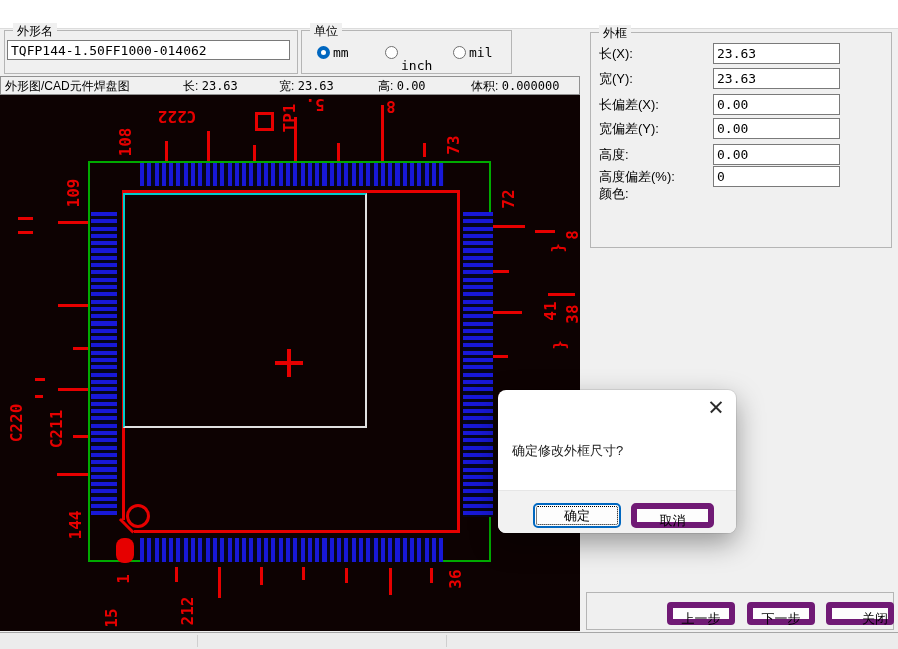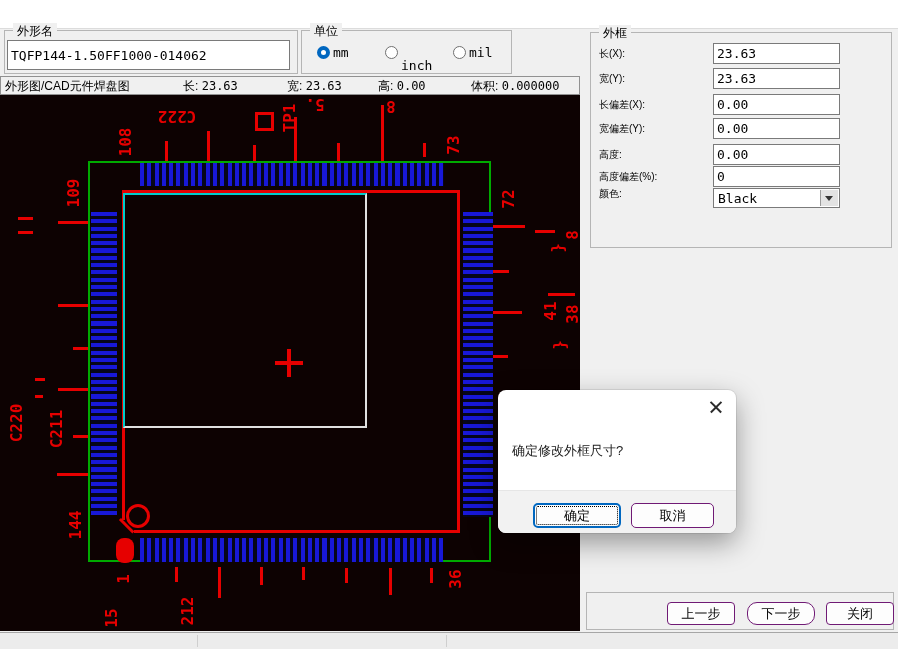--- a/index.html
+++ b/index.html
@@ -24,21 +24,21 @@
   #client-bg{left:0;top:28px;width:898px;height:621px;background:#f0f0f0;border-top:1px solid #dcdcdc;}
 
   .groupbox{border:1px solid #b5b5b5;background:#f0f0f0;}
   .groupbox .legend{position:absolute;top:-8px;left:8px;background:#f0f0f0;padding:0 4px;font-size:12px;color:#000;}
 
   .tfield{border:1px solid #7a7a7a;background:#fff;font-family:"DejaVu Sans Mono",monospace;
           font-size:13px;padding:0 3px;box-sizing:border-box;outline:none;color:#000;}
 
   
   #grp-name{left:4px;top:30px;width:292px;height:42px;}
-  #shape-name-input{left:7px;top:40px;width:283px;height:30px;}
+  #shape-name-input{left:7px;top:40px;width:283px;height:20px;}
 
   
   #grp-unit{left:301px;top:30px;width:209px;height:42px;}
   .radio{width:13px;height:13px;border-radius:50%;background:#fff;border:1px solid #707070;box-sizing:border-box;}
   .radio.sel{border:4.5px solid #0067c0;}
   .radio-label{font-size:13px;font-family:"DejaVu Sans Mono",monospace;line-height:14px;}
 
   
   #info-bar{left:0;top:76px;width:580px;height:19px;background:#f0f0f0;border:1px solid #919191;box-sizing:border-box;}
   #info-bar span{position:absolute;top:1px;line-height:16px;font-size:12px;white-space:nowrap;}
@@ -62,33 +62,33 @@
     border-right:2px solid var(--white,#e0e0e0);border-bottom:2px solid var(--white,#e0e0e0);}
   #pin1-circle{left:126px;top:409px;width:24px;height:24px;border:3px solid var(--body,#e60000);border-radius:50%;box-sizing:border-box;}
   #pin1-pad{left:116px;top:443px;width:18px;height:25px;background:var(--body,#e60000);border-radius:8px;}
   #tp1-square{left:255px;top:17px;width:19px;height:19px;border:3px solid var(--body,#e60000);box-sizing:border-box;}
   .cad-tick{position:absolute;background:var(--body,#e60000);}
   .cad-label{position:absolute;color:var(--body,#e60000);font-family:"DejaVu Sans Mono",monospace;
     font-weight:bold;font-size:16px;white-space:nowrap;line-height:16px;}
 
   
   #grp-frame{left:590px;top:32px;width:300px;height:214px;}
-  .frow-label{position:absolute;left:8px;font-size:10px;line-height:21px;white-space:nowrap;}
+  .frow-label{position:absolute;left:8px;font-size:13px;line-height:21px;white-space:nowrap;}
   .frow-input{position:absolute;left:122px;width:127px;height:21px;}
   #color-combo{left:122px;width:127px;height:20px;border:1px solid #7a7a7a;background:#fff;box-sizing:border-box;}
   #color-combo .val{position:absolute;left:4px;top:1px;line-height:17px;font-family:"DejaVu Sans Mono",monospace;font-size:13px;}
   #combo-btn{position:absolute;right:1px;top:1px;bottom:1px;width:17px;background:#e3e3e3;border-left:1px solid #9a9a9a;}
   #combo-btn::before{content:"";position:absolute;left:4px;top:6px;border:4px solid transparent;border-top:5px solid #333;}
 
   
   #grp-nav{left:586px;top:592px;width:306px;height:36px;}
-  .btn{border:1px solid #701a75;border-radius:4px;background:#fdfdfd;font-size:13px;
+  .btn{border:6px solid #701a75;border-radius:4px;background:#fdfdfd;font-size:13px;
        text-align:center;line-height:21px;box-sizing:border-box;color:#000;}
   .nav-btn{top:9px;width:68px;height:23px;}
-  #btn-prev{left:80px;} #btn-next{left:160px;border-radius:10px;} #btn-closewin{left:239px;}
+  #btn-prev{left:80px;} #btn-next{left:160px;} #btn-closewin{left:239px;text-align:right;}
 
   
   #status-bar{left:0;top:632px;width:898px;height:17px;background:#ececec;border-top:1px solid #a6a6a6;box-sizing:border-box;}
   .sb-div{position:absolute;top:2px;bottom:2px;width:1px;background:#cfcfcf;}
 
   
   #dialog{left:498px;top:390px;width:238px;height:143px;background:#fff;border-radius:8px;
           box-shadow:0 10px 28px rgba(0,0,0,.38),0 0 0 1px rgba(0,0,0,.08);z-index:10;}
   #dialog-close{left:204px;top:5px;width:28px;height:24px;}
   #dialog-close::before,#dialog-close::after{content:"";position:absolute;left:50%;top:50%;width:15px;height:1.6px;background:#2b2b2b;}
@@ -120,21 +120,21 @@
     <span class="abs radio-label" style="left:31px;top:15px">mm</span>
     <div class="abs radio" style="left:83px;top:15px"></div>
     <span class="abs radio-label" style="left:99px;top:28px">inch</span>
     <div class="abs radio" style="left:151px;top:15px"></div>
     <span class="abs radio-label" style="left:167px;top:15px">mil</span>
   </div>
 
   <div class="abs" id="info-bar">
     <span style="left:4px">外形图/CAD元件焊盘图</span>
     <span style="left:182px"><i style="font-style:normal">长:</i> <b class="mono" style="font-weight:normal">23.63</b></span>
-    <span style="left:286px"><i style="font-style:normal">宽:</i> <b class="mono" style="font-weight:normal">23.63</b></span>
+    <span style="left:278px"><i style="font-style:normal">宽:</i> <b class="mono" style="font-weight:normal">23.63</b></span>
     <span style="left:377px"><i style="font-style:normal">高:</i> <b class="mono" style="font-weight:normal">0.00</b></span>
     <span style="left:470px"><i style="font-style:normal">体积:</i> <b class="mono" style="font-weight:normal">0.000000</b></span>
   </div>
 
   <div class="abs" id="cad-canvas" style="--bg: #0d0202; --board: #00aa00; --body: #e60000; --pad: #1818d8; --cyan: #00cccc; --white: #e0e0e0;">
     <div class="abs" id="board-outline"></div>
     <div class="abs pads" id="pads-top"></div>
     <div class="abs pads" id="pads-bottom"></div>
     <div class="abs pads" id="pads-left"></div>
     <div class="abs pads" id="pads-right"></div>
@@ -220,24 +220,20 @@
     <span class="frow-label" style="top:85px">宽偏差(Y):</span>
     <input class="frow-input tfield" style="top: 85px;" value="0.00">
 
     <span class="frow-label" style="top:111px">高度:</span>
     <input class="frow-input tfield" style="top: 111px;" value="0.00">
 
     <span class="frow-label" style="top:133px">高度偏差(%):</span>
     <input class="frow-input tfield" style="top: 133px;" value="0">
 
     <span class="frow-label" style="top:150px">颜色:</span>
-    <div class="abs" id="color-combo" style="top:155px">
-      <span class="val">Black</span>
-      <div id="combo-btn"></div>
-    </div>
   </div>
 
   <div class="abs groupbox" id="grp-nav">
     <div class="abs btn nav-btn" id="btn-prev">上一步</div>
     <div class="abs btn nav-btn" id="btn-next">下一步</div>
     <div class="abs btn nav-btn" id="btn-closewin">关闭</div>
   </div>
 
   <div class="abs" id="status-bar">
     <div class="sb-div" style="left:197px"></div>

